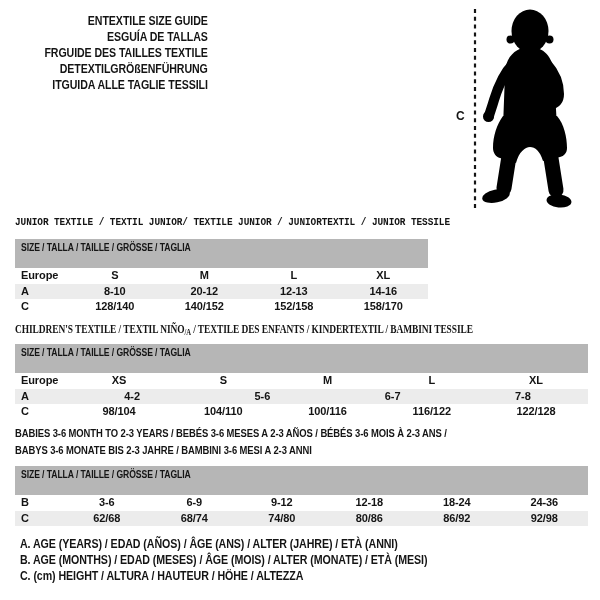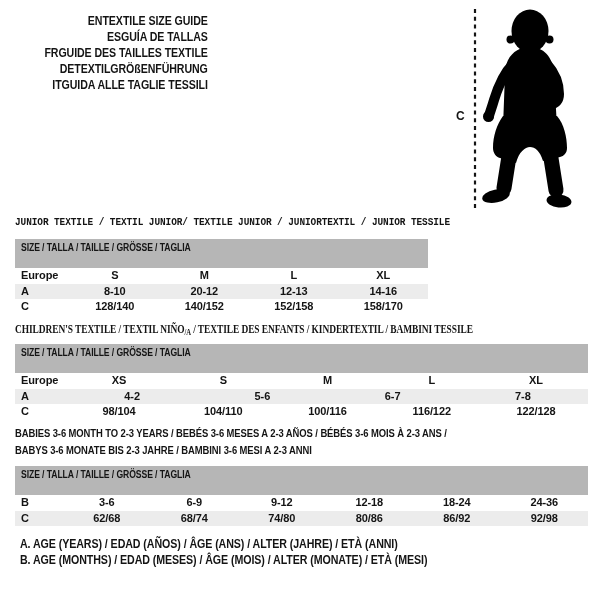--- a/index.html
+++ b/index.html
@@ -161,13 +161,16 @@
   </div>
 </div>
 
 <div class="abs footnotes">
   <div class="fline">
     <span class="cond">A. AGE (YEARS) / EDAD (AÑOS) / ÂGE (ANS) / ALTER (JAHRE) / ETÀ (ANNI)</span>
   </div>
   <div class="fline">
     <span class="cond">B. AGE (MONTHS) / EDAD (MESES) / ÂGE (MOIS) / ALTER (MONATE) / ETÀ (MESI)</span>
   </div>
+  <div class="fline">
+    <span class="cond">C. (cm) HEIGHT / ALTURA / HAUTEUR / HÖHE / ALTEZZA</span>
+  </div>
 </div>
 
 </body></html>

